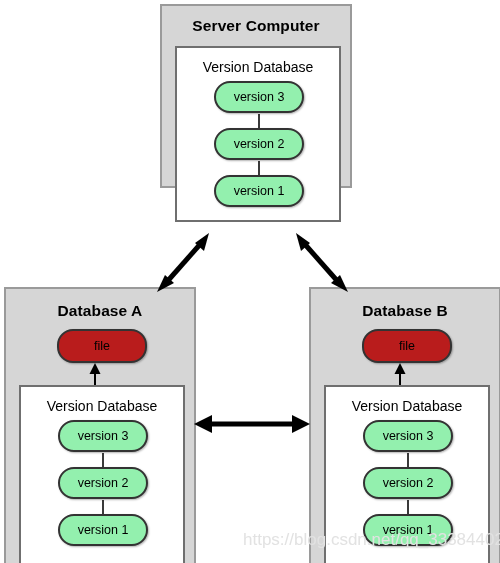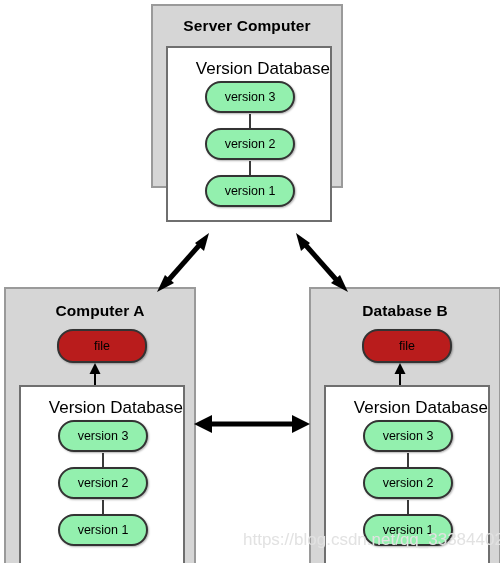--- a/index.html
+++ b/index.html
@@ -40,22 +40,22 @@
   .vdb-box {
     position: absolute;
     background: #ffffff;
     border: 2px solid #6f6f6f;
     box-sizing: border-box;
   }
   .vdb-title {
     position: absolute;
     left: 0;
     right: 0;
-    text-align: right;
-    font-size: 17px;
+    text-align: center;
+    font-size: 14px;
     color: #000000;
   }
 
   
   .pill {
     position: absolute;
     box-sizing: border-box;
     border: 2.5px solid #333333;
     border-radius: 16px;
     display: flex;
@@ -88,37 +88,37 @@
     font-size: 17px;
     white-space: nowrap;
     user-select: none;
   }
 </style>
 </head>
 <body>
 
 <div id="canvas">
 
-  <div class="computer-box" style="left:151px; top:4px; width:192px; height:184px;">
+  <div class="computer-box" style="left:160px; top:4px; width:192px; height:184px;">
     <div class="computer-title" style="top:11px; font-size:15.5px;">Server Computer</div>
 
     <div class="vdb-box" style="left:13px; top:40px; width:166px; height:176px;">
       <div class="vdb-title" style="top:11px;">Version Database</div>
 
       <div class="stack-link" style="left:81px; top:66px; height:14px;"></div>
       <div class="stack-link" style="left:81px; top:113px; height:14px;"></div>
 
       <div class="pill version" style="left:37px; top:33px; width:90px; height:32px;">version 3</div>
       <div class="pill version" style="left:37px; top:80px; width:90px; height:32px;">version 2</div>
       <div class="pill version" style="left:37px; top:127px; width:90px; height:32px;">version 1</div>
     </div>
   </div>
 
   <div class="computer-box" style="left:4px; top:287px; width:192px; height:280px;">
-    <div class="computer-title" style="top:13px; font-size:15.5px;">Computer A</div>
+    <div class="computer-title" style="top:13px; font-size:15.5px;">Database A</div>
 
     <div class="pill file" style="left:51px; top:40px; width:90px; height:34px;">file</div>
 
     <svg class="arrow-svg" style="left:82px; top:74px;" width="14" height="26" viewBox="0 0 14 26">
       <line x1="7" y1="26" x2="7" y2="8" stroke="#000000" stroke-width="2"></line>
       <polygon points="7,0 12.5,11 1.5,11" fill="#000000"></polygon>
     </svg>
 
     <div class="vdb-box" style="left:13px; top:96px; width:166px; height:184px;">
       <div class="vdb-title" style="top:11px;">Version Database</div>

